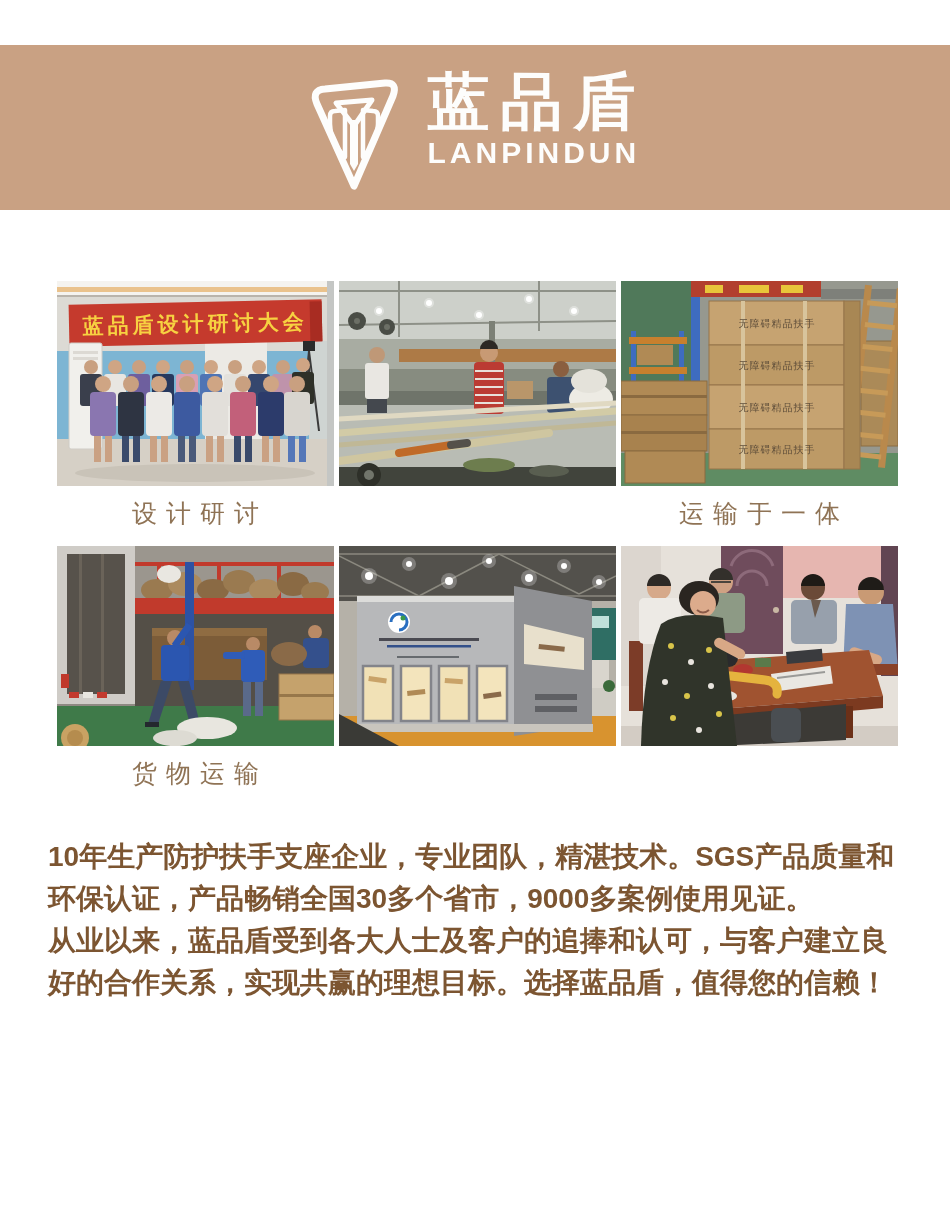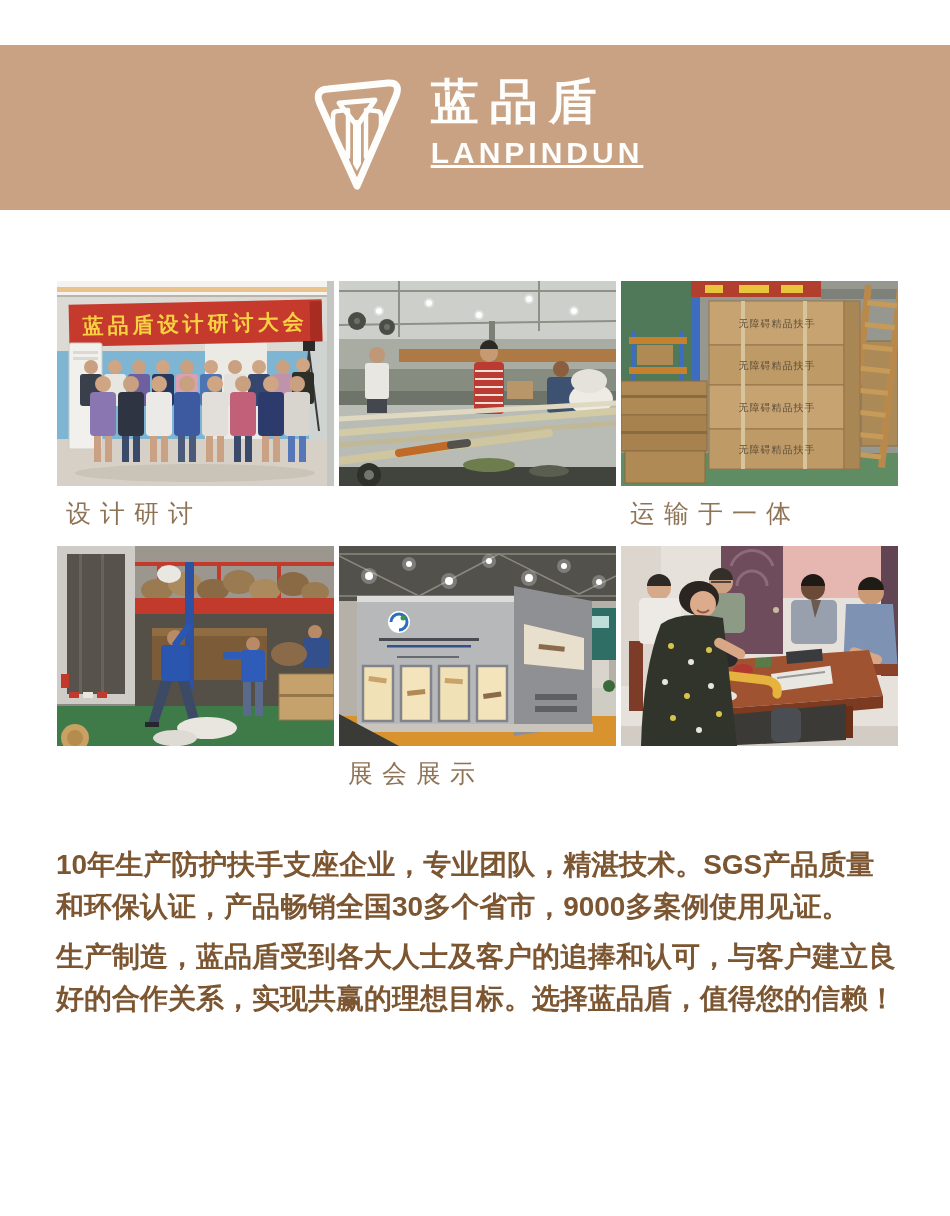--- a/index.html
+++ b/index.html
@@ -3,32 +3,32 @@
 <meta charset="utf-8">
 <style>
   html,body{margin:0;padding:0;}
   body{width:950px;height:1216px;position:relative;background:#ffffff;overflow:hidden;
        font-family:"Liberation Sans","DejaVu Sans",sans-serif;}
   .band{position:absolute;left:0;top:45px;width:950px;height:165px;background:#c9a183;
         display:flex;align-items:center;justify-content:center;}
   .logo{display:flex;align-items:flex-start;gap:24px;}
   .logo-icon{width:100px;height:128px;display:block;}
   .logo-text{display:flex;flex-direction:column;margin-top:6px;}
-  .logo-cn{color:#fdfdfc;font-size:48px;font-weight:bold;letter-spacing:11px;line-height:64px;white-space:nowrap;}
-  .logo-en{color:#fdfdfc;font-size:30px;font-weight:bold;letter-spacing:4px;line-height:32px;margin-top:3px;white-space:nowrap;text-decoration:underline;}
+  .logo-cn{color:#fdfdfc;font-size:62px;font-weight:bold;letter-spacing:11px;line-height:64px;white-space:nowrap;}
+  .logo-en{color:#fdfdfc;font-size:30px;font-weight:bold;letter-spacing:4px;line-height:32px;margin-top:3px;white-space:nowrap;}
   .row{position:absolute;left:57px;width:841px;display:flex;gap:5px;}
   .row1{top:281px;}
   .row2{top:546px;}
   figure{margin:0;width:277px;display:flex;flex-direction:column;}
   .ph{display:block;width:277px;}
   .cap{color:#8f7355;font-family:Liberation Sans, sans-serif;font-size:25px;
-       letter-spacing:9px;margin-top:11px;text-indent:9px;}
+       letter-spacing:9px;text-align:center;margin-top:11px;text-indent:9px;}
   .about{position:absolute;left:48px;top:836px;width:860px;color:#7c5531;
          font-size:28px;line-height:42px;font-weight:bold;text-align:left;}
-  .about p{margin:8px;}
+  .about p{margin:0;}
 </style>
 </head>
 <body>
 
 <div class="band">
   <div class="logo">
     <svg class="logo-icon" viewBox="0 0 100 128">
       <g fill="none" stroke="#fdfdfc" stroke-linejoin="round">
         <path d="M50 122 L13 40 Q7 26 21 25 L81 19 Q94 18 89 32 Z" stroke-width="7"></path>
         <path d="M32 39 L68 36 L50 62 Z" stroke-width="5"></path>
@@ -317,20 +317,21 @@
         <rect x="246" y="92" width="26" height="30" rx="4" fill="#34508c"></rect>
       </g>
       <ellipse cx="232" cy="108" rx="18" ry="12" fill="#8a6a48"></ellipse>
       <rect x="222" y="128" width="55" height="46" fill="#c5a26c" stroke="#97774a"></rect>
       <rect x="222" y="148" width="55" height="3" fill="#97774a"></rect>
       <ellipse cx="150" cy="182" rx="30" ry="11" fill="#e8e6df"></ellipse>
       <ellipse cx="118" cy="192" rx="22" ry="8" fill="#dddbd3"></ellipse>
       <circle cx="18" cy="192" r="14" fill="#c9a263"></circle>
         <circle cx="18" cy="192" r="8" fill="#b58c4e"></circle>
     </svg>
+    <figcaption class="cap">货物运输</figcaption>
   </figure>
 
   <figure>
     <svg class="ph" height="200" viewBox="0 0 277 200" preserveAspectRatio="none">
       <rect width="277" height="200" fill="#b5b1a8"></rect>
       <rect width="277" height="55" fill="#53514c"></rect>
       <g stroke="#8b897f" stroke-width="1.5">
         <line x1="0" y1="10" x2="80" y2="50"></line>
           <line x1="80" y1="50" x2="160" y2="8"></line>
           <line x1="160" y1="8" x2="240" y2="48"></line>
@@ -383,21 +384,20 @@
         <rect x="100" y="120" width="30" height="55" fill="#f1e1b6" stroke="#83848a" stroke-width="2.5"></rect>
         <rect x="138" y="120" width="30" height="55" fill="#f3e4bc" stroke="#83848a" stroke-width="2.5"></rect>
         <rect x="30" y="130" width="18" height="5" fill="#c9a369" transform="rotate(8 30 130)"></rect>
         <rect x="68" y="145" width="18" height="5" fill="#b08a55" transform="rotate(-6 68 145)"></rect>
         <rect x="106" y="132" width="18" height="5" fill="#c9a369" transform="rotate(4 106 132)"></rect>
         <rect x="144" y="148" width="18" height="5" fill="#8a6a4a" transform="rotate(-8 144 148)"></rect>
       </g>
       <rect x="14" y="178" width="240" height="8" fill="#c9c5bd"></rect>
       <polygon points="0,200 60,200 0,168" fill="#3a3a36"></polygon>
     </svg>
-    <figcaption class="cap">展会展示</figcaption>
   </figure>
 
   <figure>
     <svg class="ph" height="200" viewBox="0 0 277 200" preserveAspectRatio="none">
       <rect width="277" height="200" fill="#e6e1da"></rect>
       <rect x="120" width="157" height="52" fill="#e6b6b0"></rect>
       <rect width="40" height="140" fill="#dcd6cf"></rect>
       <g>
         <rect x="100" y="0" width="62" height="108" fill="#6f4c5c"></rect>
         <path d="M110 20 a22 22 0 0 1 42 0 M116 40 a14 14 0 0 1 30 0" stroke="#8d6a7a" stroke-width="3" fill="none"></path>
@@ -463,14 +463,14 @@
           <circle cx="78" cy="184" r="3" fill="#e8e4de"></circle>
           <circle cx="98" cy="168" r="3" fill="#d8c44a"></circle>
         <rect x="96" y="90" width="34" height="10" rx="5" fill="#d8a886" transform="rotate(28 96 90)"></rect>
       </g>
     </svg>
   </figure>
 </div>
 
 <div class="about">
   <p>10年生产防护扶手支座企业，专业团队，精湛技术。SGS产品质量和环保认证，产品畅销全国30多个省市，9000多案例使用见证。</p>
-  <p>生产制造，蓝品盾受到各大人士及客户的追捧和认可，与客户建立良好的合作关系，实现共赢的理想目标。选择蓝品盾，值得您的信赖！</p>
+  <p>从业以来，蓝品盾受到各大人士及客户的追捧和认可，与客户建立良好的合作关系，实现共赢的理想目标。选择蓝品盾，值得您的信赖！</p>
 </div>
 
 </body></html>

